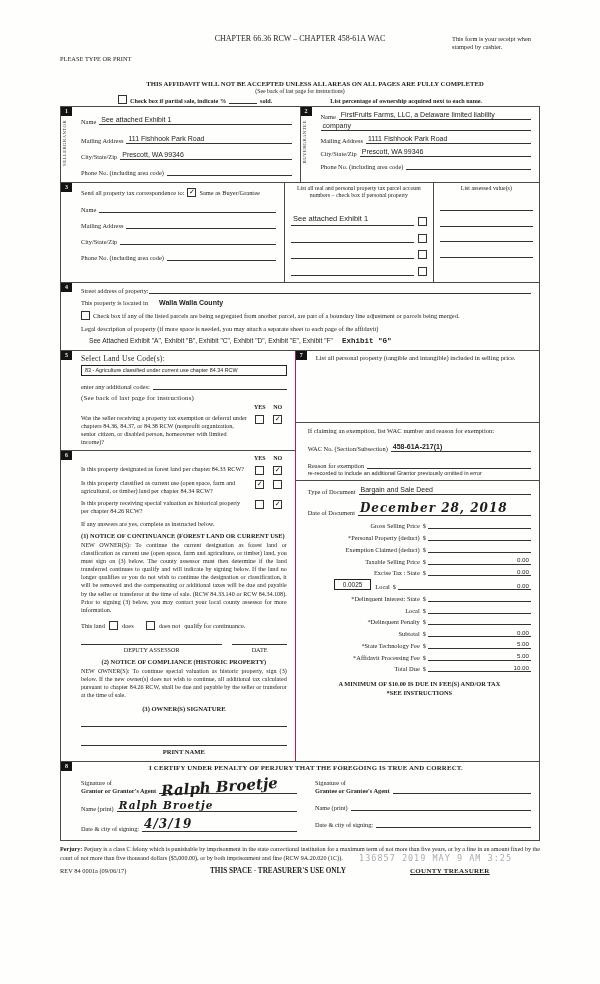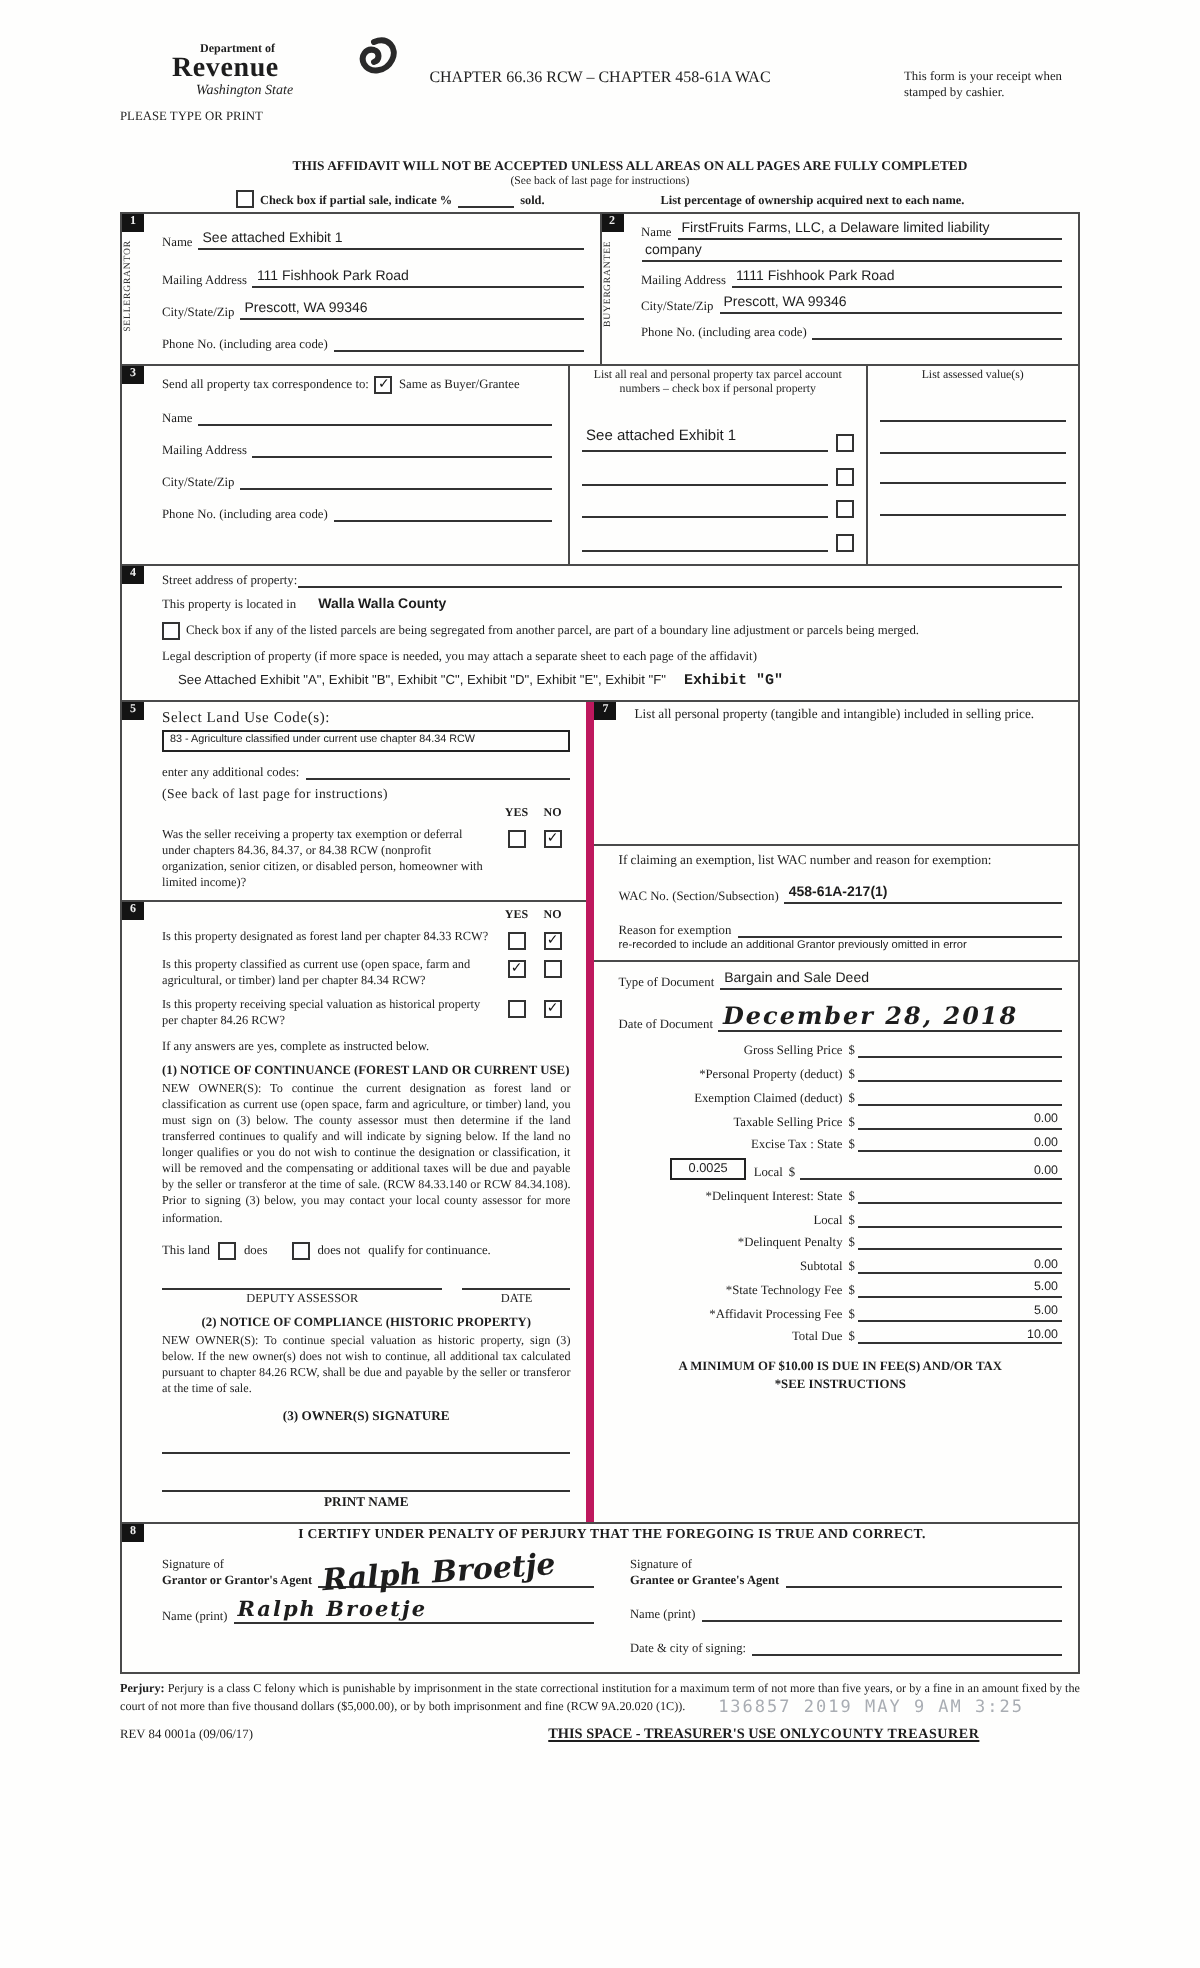--- a/index.html
+++ b/index.html
@@ -55,21 +55,21 @@
   .pline .fill{min-height:7px;}
   .introline{display:flex;align-items:center;gap:3px;font-size:6.4px;margin-top:2px;}
 
   
   .sec4{position:relative;padding:2px 8px 5px 20px;border-bottom:1px solid #4a4a4a;font-size:6.4px;}
   .sec4 .streetline{display:flex;align-items:flex-end;}
   .sec4 .ln{margin-top:5px;display:flex;align-items:center;gap:3px;}
 
   
   .row4{display:flex;}
-  .lcol{width:49%;border-right:4px solid #be185d;}
+  .lcol{width:49%;border-right:1px solid #be185d;}
   .rcol{width:51%;display:flex;flex-direction:column;}
   .sec5{position:relative;padding:3px 8px 4px 20px;}
   .sec5 .t{font-size:7.5px;letter-spacing:.3px;}
   .codebox{border:1.4px solid #222;margin-top:2px;padding:1.5px 3px;font-family:"Liberation Sans",sans-serif;font-size:5.4px;}
   .ynhead{display:flex;justify-content:flex-end;font-size:6px;font-weight:bold;margin-top:3px;}
   .ynhead span{width:18px;text-align:center;}
   .q{display:flex;align-items:flex-start;font-size:6.2px;line-height:1.3;margin-top:4px;}
   .q .qt{flex:1;padding-right:3px;}
   .q .cbcol{width:18px;text-align:center;padding-top:1px;}
   .sec6{position:relative;padding:1px 8px 6px 20px;border-top:1px solid #4a4a4a;}
@@ -105,41 +105,33 @@
   .sigfield{display:flex;align-items:flex-end;margin-top:5px;}
   .sigfield .lbl{white-space:nowrap;margin-right:3px;line-height:1.25;}
   .script{font-family:"DejaVu Serif",serif;font-style:italic;font-weight:bold;font-size:15px;
           transform:rotate(-4deg);display:inline-block;line-height:.8;}
   .hv{font-size:10.5px;letter-spacing:1px;text-align:right;}
 
   
   .perjury{font-size:6.1px;line-height:1.35;text-align:justify;margin-top:4px;}
   .footline{display:flex;align-items:baseline;margin-top:5px;font-size:6.4px;}
   .footline .rev{width:150px;}
-  .footline .space{flex:1;text-align:right;font-weight:bold;font-size:7.2px;text-decoration:underline;}
+  .footline .space{flex:1;text-align:left;font-weight:bold;font-size:7.2px;}
   .footline .county{width:130px;text-align:left;font-weight:bold;font-size:7px;letter-spacing:.3px;text-decoration:underline;}
   .stamp{position:absolute;right:28px;top:8px;font-family:"DejaVu Sans Mono",monospace;
          font-size:8.5px;color:#a9adb3;letter-spacing:1px;white-space:nowrap;}
   .footwrap{position:relative;}
 </style>
 </head>
 <body>
 
 <div class="page">
  <div class="content">
 
   <div class="hdr">
-    <div class="logo">
-      <div class="dept">Department of</div>
-      <div class="brand">Revenue</div>
-      <div class="state">Washington State</div>
-      <svg width="26" height="22" viewBox="0 0 26 22">
-        <path d="M13 3 C20 0 25 6 22 12 C19 18 11 19 8 14 C6 10 9 6 13 7 C16 8 16 12 13 13" fill="none" stroke="#2a2a2a" stroke-width="3" stroke-linecap="round"></path>
-      </svg>
-    </div>
     <div class="titleblock">
       <div class="subtitle">CHAPTER 66.36 RCW – CHAPTER 458-61A WAC</div>
     </div>
     <div class="receipt">This form is your receipt when stamped by cashier.</div>
     <div class="please">PLEASE TYPE OR PRINT</div>
   </div>
   <div class="boldline">THIS AFFIDAVIT WILL NOT BE ACCEPTED UNLESS ALL AREAS ON ALL PAGES ARE FULLY COMPLETED</div>
   <div class="seeback">(See back of last page for instructions)</div>
   <div class="partialrow">
     <div class="leftpart">
@@ -464,20 +456,24 @@
         <div class="sigcol">
           <div class="sigfield">
             <span class="lbl s2l"><span>Signature of</span><br>
               <b>Grantor or Grantor's Agent</b></span>
             <span class="fill"><span class="script">Ralph Broetje</span></span>
           </div>
           <div class="sigfield">
                 <span class="lbl">Name (print)</span>
             <span class="fill"><span class="hand hv">Ralph  Broetje</span></span>
               </div>
+          <div class="sigfield">
+                <span class="lbl">Date &amp; city of signing:</span>
+            <span class="fill"><span class="hand hv" style="font-size:12px;">4/3/19</span></span>
+              </div>
         </div>
         <div class="sigcol">
           <div class="sigfield">
             <span class="lbl s2l"><span>Signature of</span><br>
               <b>Grantee or Grantee's Agent</b></span>
             <span class="fill"></span>
           </div>
           <div class="sigfield" style="margin-top:8px;">
                 <span class="lbl">Name (print)</span>
             <span class="fill"></span>

